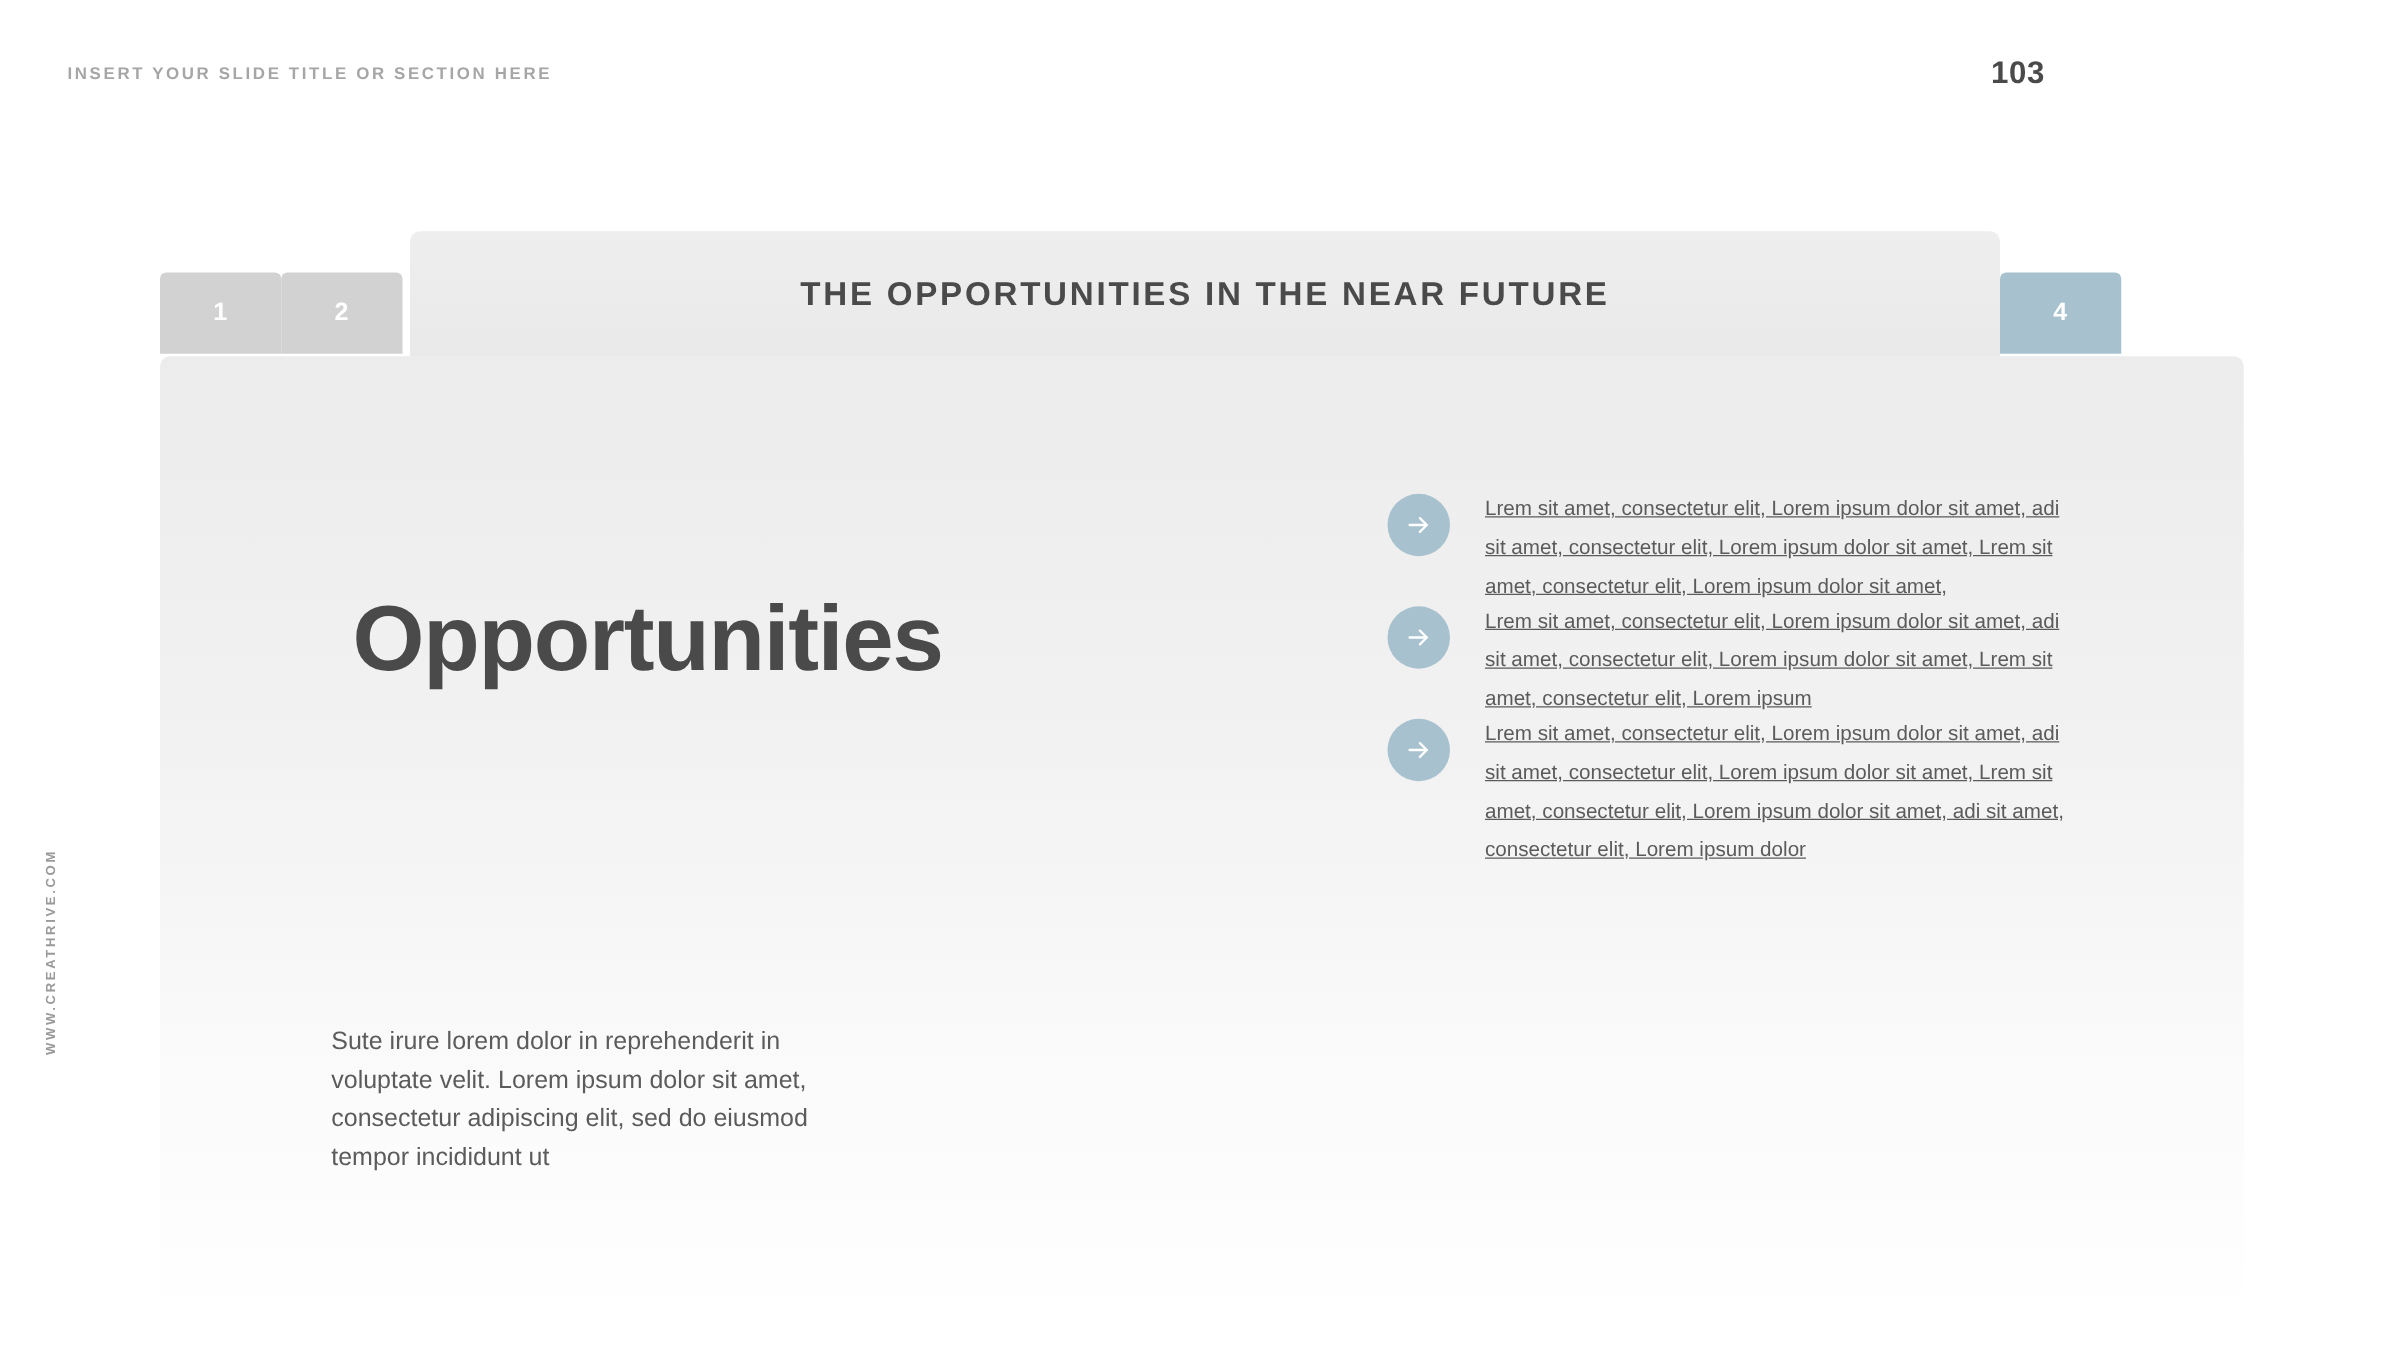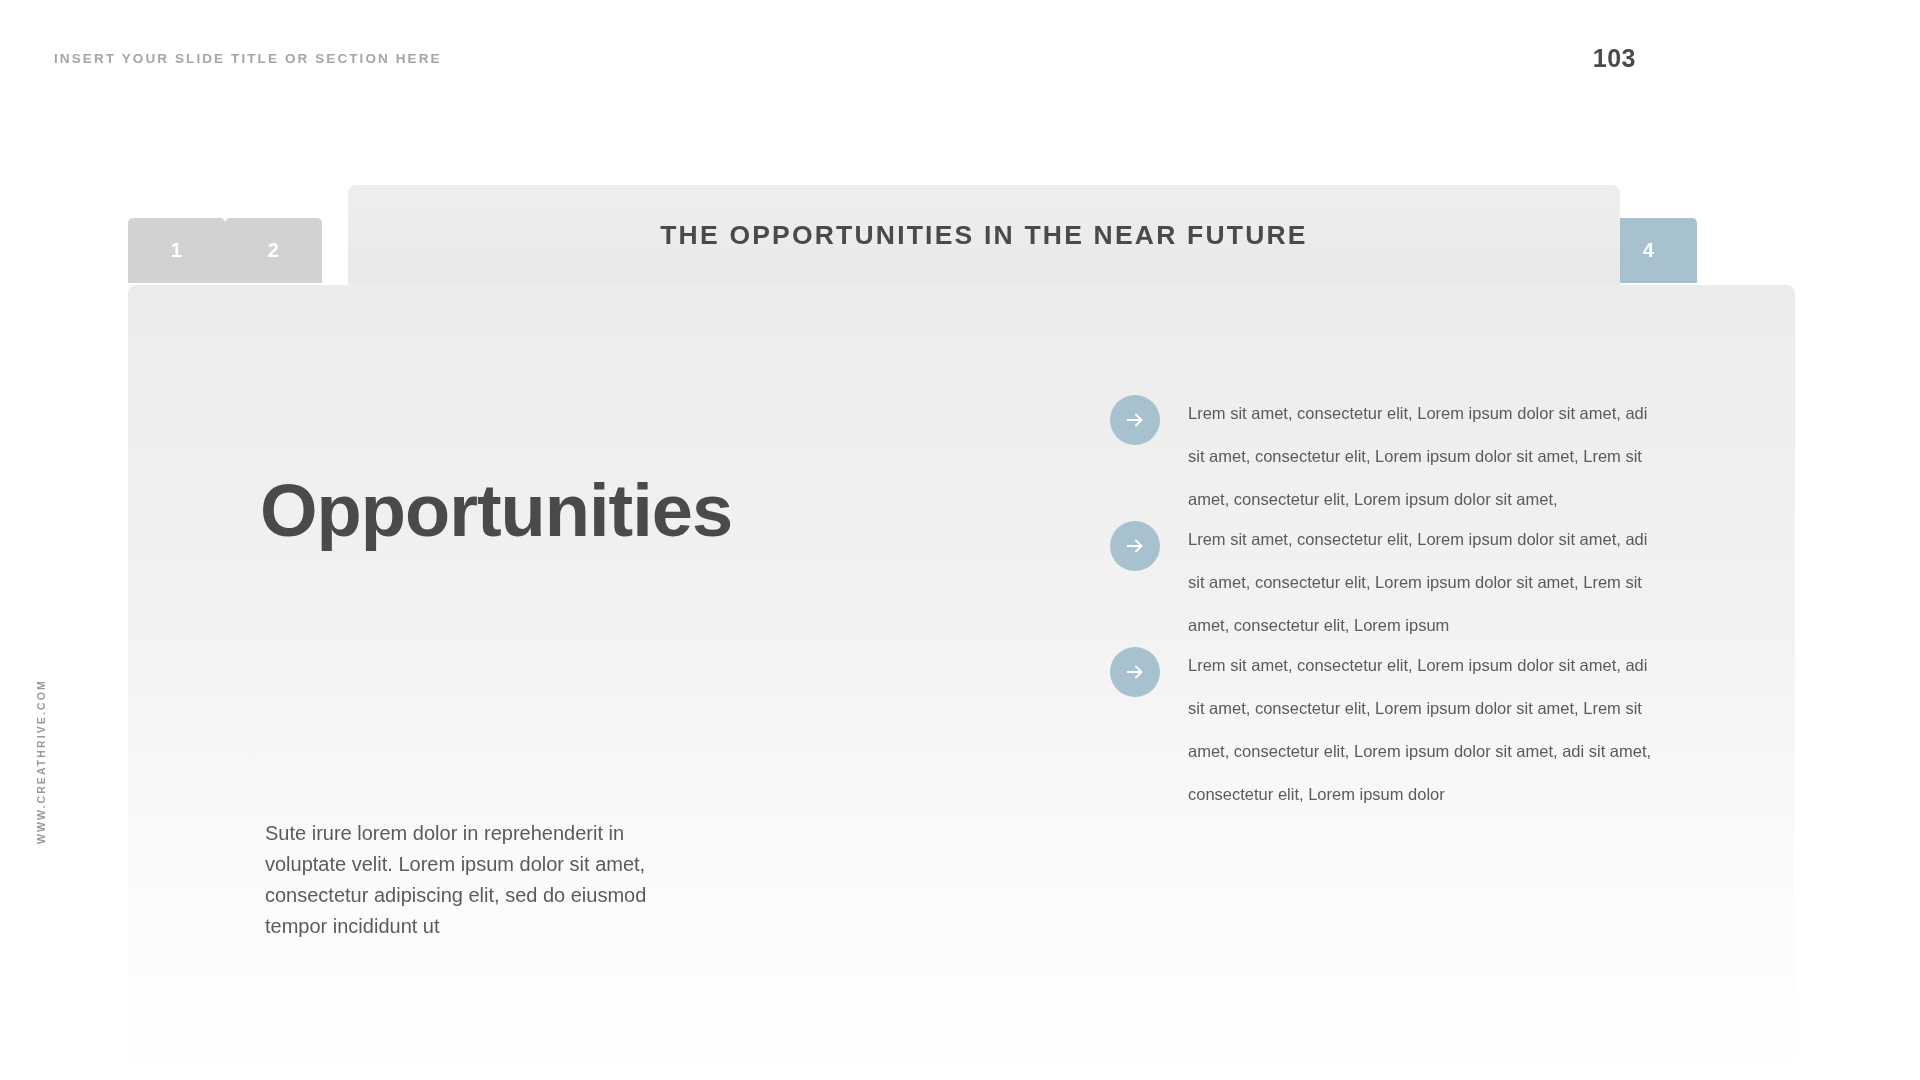--- a/index.html
+++ b/index.html
@@ -83,21 +83,20 @@
     position: absolute;
     left: 328px;
     top: 185px;
     width: 1272px;
     height: 105px;
     border-radius: 8px 8px 0 0;
     background: linear-gradient(180deg, #eeeeee 0%, #e9e9e9 100%);
     display: flex;
     align-items: center;
     justify-content: center;
-    margin-left: 20px;
   }
   .title-card-text {
     font-size: 26.5px;
     font-weight: bold;
     letter-spacing: 2.2px;
     color: #4a4a4a;
     white-space: nowrap;
     margin-top: -4px;
   }
 
@@ -118,21 +117,21 @@
     left: 265px;
     top: 394px;
     font-size: 38px;
     font-weight: bold;
     color: #d4d4d4;
     letter-spacing: -0.3px;
     white-space: nowrap;
   }
   .swot-main {
     position: absolute;
-    left: 260px;
+    left: 282px;
     top: 468px;
     font-size: 74px;
     font-weight: bold;
     color: #4a4a4a;
     letter-spacing: -1px;
     white-space: nowrap;
   }
 
   
   .left-para {
@@ -165,24 +164,25 @@
     border-radius: 50%;
     background: #a7c2ce;
     display: flex;
     align-items: center;
     justify-content: center;
     margin-right: 28px;
   }
   .arrow-circle svg { display: block; }
   .bullet-text {
     font-size: 16.5px;
-    line-height: 43px;
+    line-height: 31px;
     color: #5b5b5b;
     width: 465px;
     margin-top: -3px;
+    text-decoration: underline;
   }
   .bullet-1 { margin-top: 0; }
   .bullet-2 { margin-top: 44px; }
   .bullet-3 { margin-top: 44px; }
 </style>
 </head>
 <body>
 
 <div class="slide">
 

